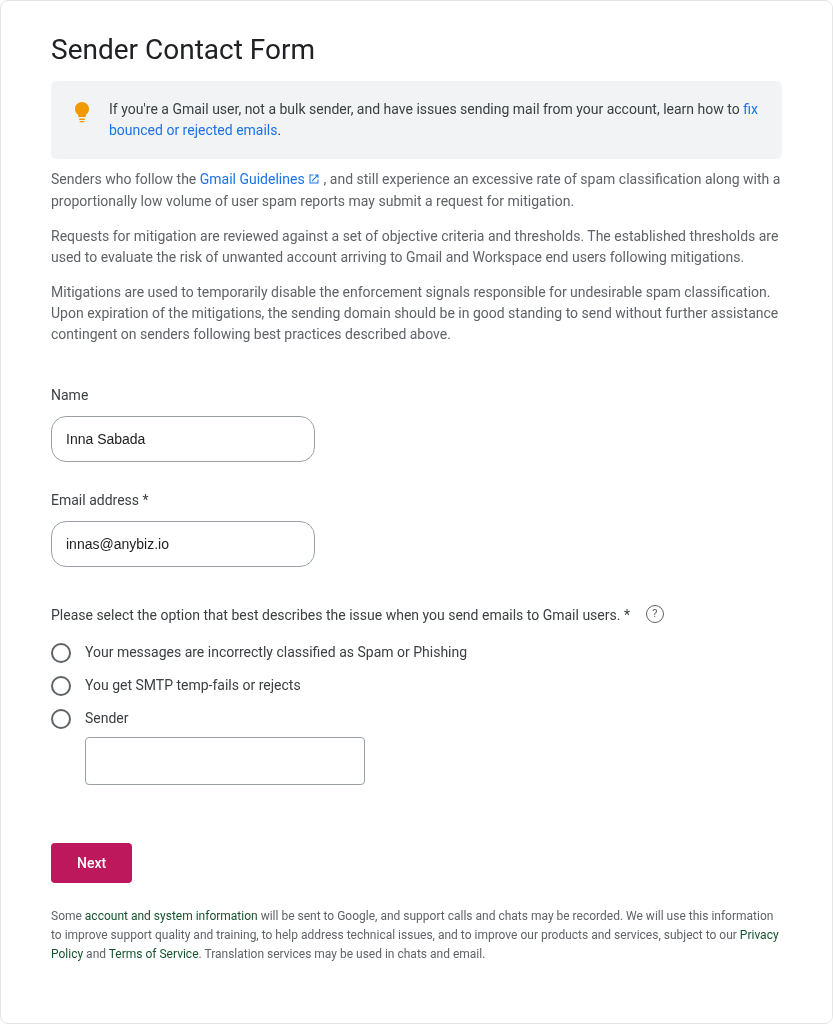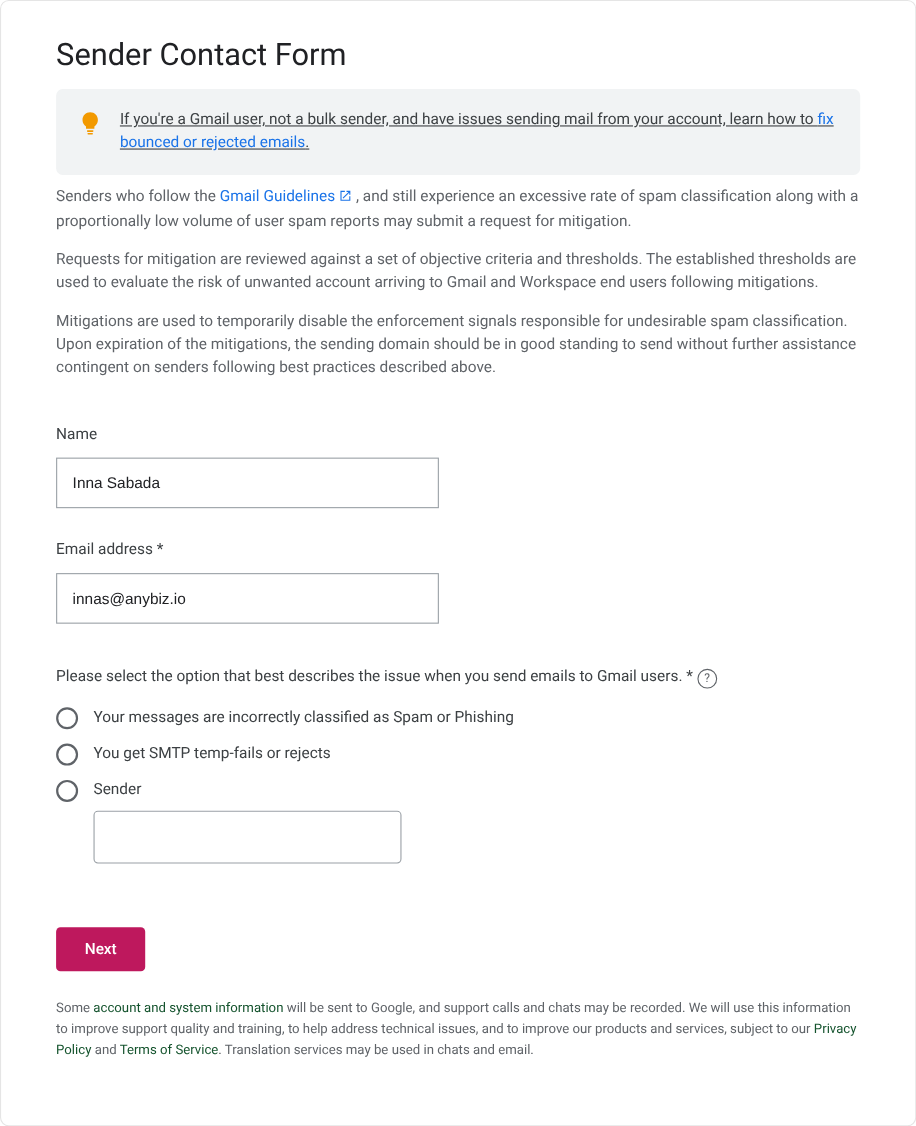--- a/index.html
+++ b/index.html
@@ -33,43 +33,42 @@
     margin-bottom: 22px;
   }
   .tip-box {
     background: #f1f3f4;
     border-radius: 6px;
     padding: 18px 22px;
     display: flex;
     gap: 18px;
     align-items: flex-start;
     margin-bottom: 6px;
-    text-decoration: underline;
   }
   .tip-box .tip-text {
     font-size: 14px;
     color: #3c4043;
   }
   a.inline-link { color: #1a73e8; text-decoration: none; cursor: pointer; }
   .desc-p {
     color: #5f6368;
     font-size: 14px;
     margin: 10px 0 14px 0;
   }
   .field-label {
     font-size: 14px;
     color: #3c4043;
     margin-top: 28px;
     margin-bottom: 10px;
   }
   .text-input {
-    width: 348px;
+    width: 264px;
     height: 46px;
     border: 1px solid #9aa0a6;
-    border-radius: 0;
+    border-radius: 15px;
     padding: 0 14px;
     font-size: 14px;
     color: #202124;
   }
   .radio-group { margin-top: 10px; }
   .radio-row {
     display: flex;
     align-items: center;
     gap: 14px;
     padding: 6px 0;
@@ -92,22 +91,22 @@
     height: 48px;
     border: 1px solid #9aa0a6;
     border-radius: 4px;
     margin-left: 34px;
     margin-top: 2px;
     padding: 0 12px;
     font-size: 14px;
   }
   .question-row {
     display: flex;
-    align-items: flex-end;
-    gap: 4px;
+    align-items: flex-start;
+    gap: 16px;
     margin-top: 38px;
     margin-bottom: 4px;
   }
   .help-icon {
     width: 18px;
     height: 18px;
     border: 1.5px solid #5f6368;
     border-radius: 50%;
     display: flex;
     align-items: center;

